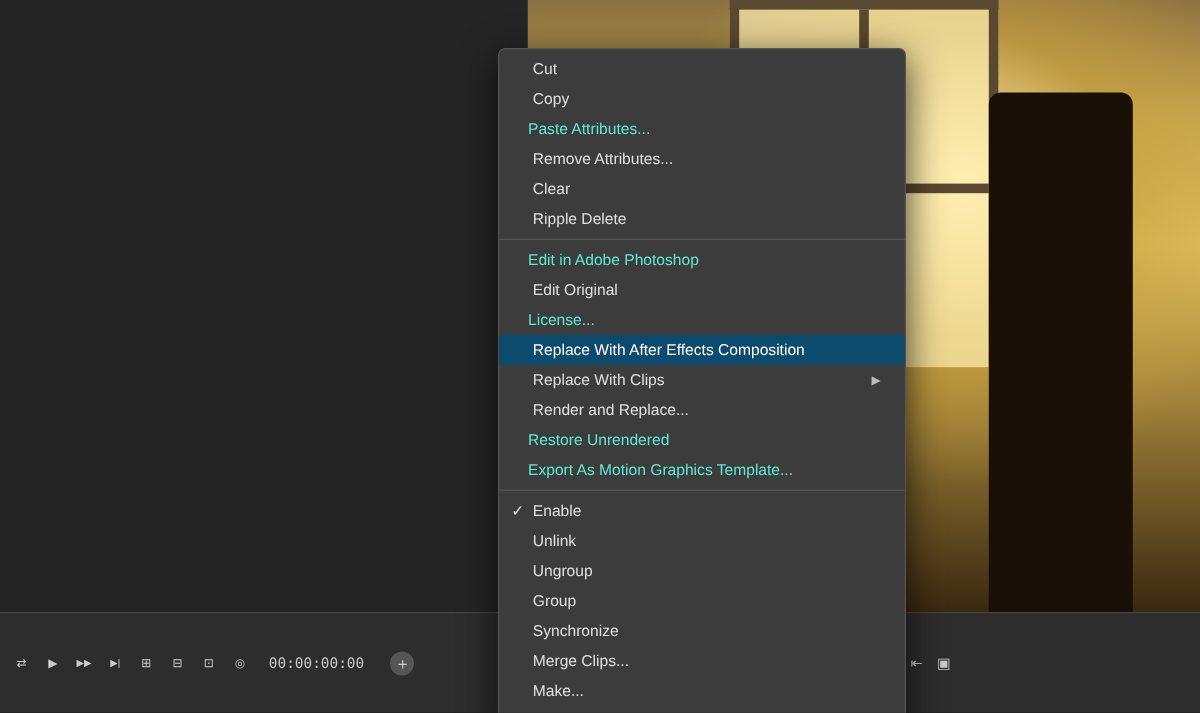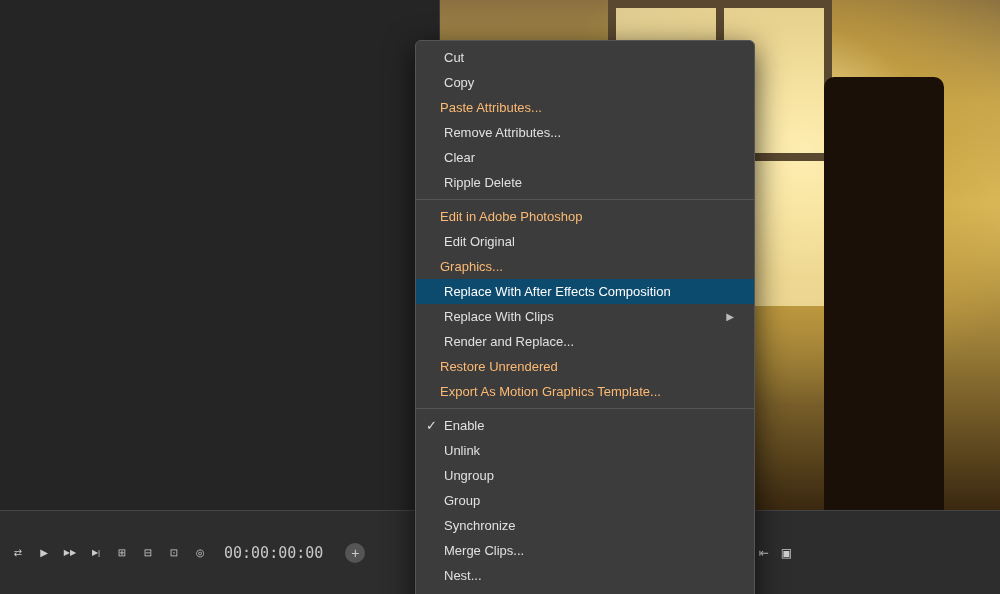--- a/index.html
+++ b/index.html
@@ -121,21 +121,21 @@
       display: flex;
       align-items: center;
       justify-content: center;
       color: #ccc;
       font-size: 10px;
       cursor: pointer;
     }
 
     .timecode {
       color: #c8c8c8;
-      font-size: 15px;
+      font-size: 12px;
       font-family: monospace;
       margin: 4px 8px;
     }
 
     .timeline-right {
       flex: 1;
       display: flex;
       align-items: center;
       justify-content: center;
       gap: 12px;
@@ -183,21 +183,21 @@
       color: #e0e0e0;
       font-size: 13px;
     }
 
     .menu-item.highlighted {
       background: #0c4a6e;
       color: #fff;
     }
 
     .menu-item.disabled {
-      color: #fdba74;
+      color: #5eead4;
       cursor: default;
       padding-left: 24px;
     }
 
     .menu-item.has-check::before {
       content: '✓';
       position: absolute;
       left: 10px;
       color: #e0e0e0;
     }
@@ -353,21 +353,21 @@
 
     <div class="menu-item disabled">
       <span>Edit in Adobe Photoshop</span>
     </div>
 
     <div class="menu-item">
       <span>Edit Original</span>
     </div>
 
     <div class="menu-item disabled">
-      <span>Graphics...</span>
+      <span>License...</span>
     </div>
 
     <div class="menu-item highlighted">
       <span>Replace With After Effects Composition</span>
     </div>
 
     <div class="menu-item">
       <span>Replace With Clips</span>
       <span class="submenu-arrow">▶</span>
     </div>
@@ -404,21 +404,21 @@
 
     <div class="menu-item">
       <span>Synchronize</span>
     </div>
 
     <div class="menu-item">
       <span>Merge Clips...</span>
     </div>
 
     <div class="menu-item">
-      <span>Nest...</span>
+      <span>Make...</span>
     </div>
 
     <div class="menu-item">
       <span>Make Subsequence</span>
     </div>
 
   </div>
 
 </div>
 

